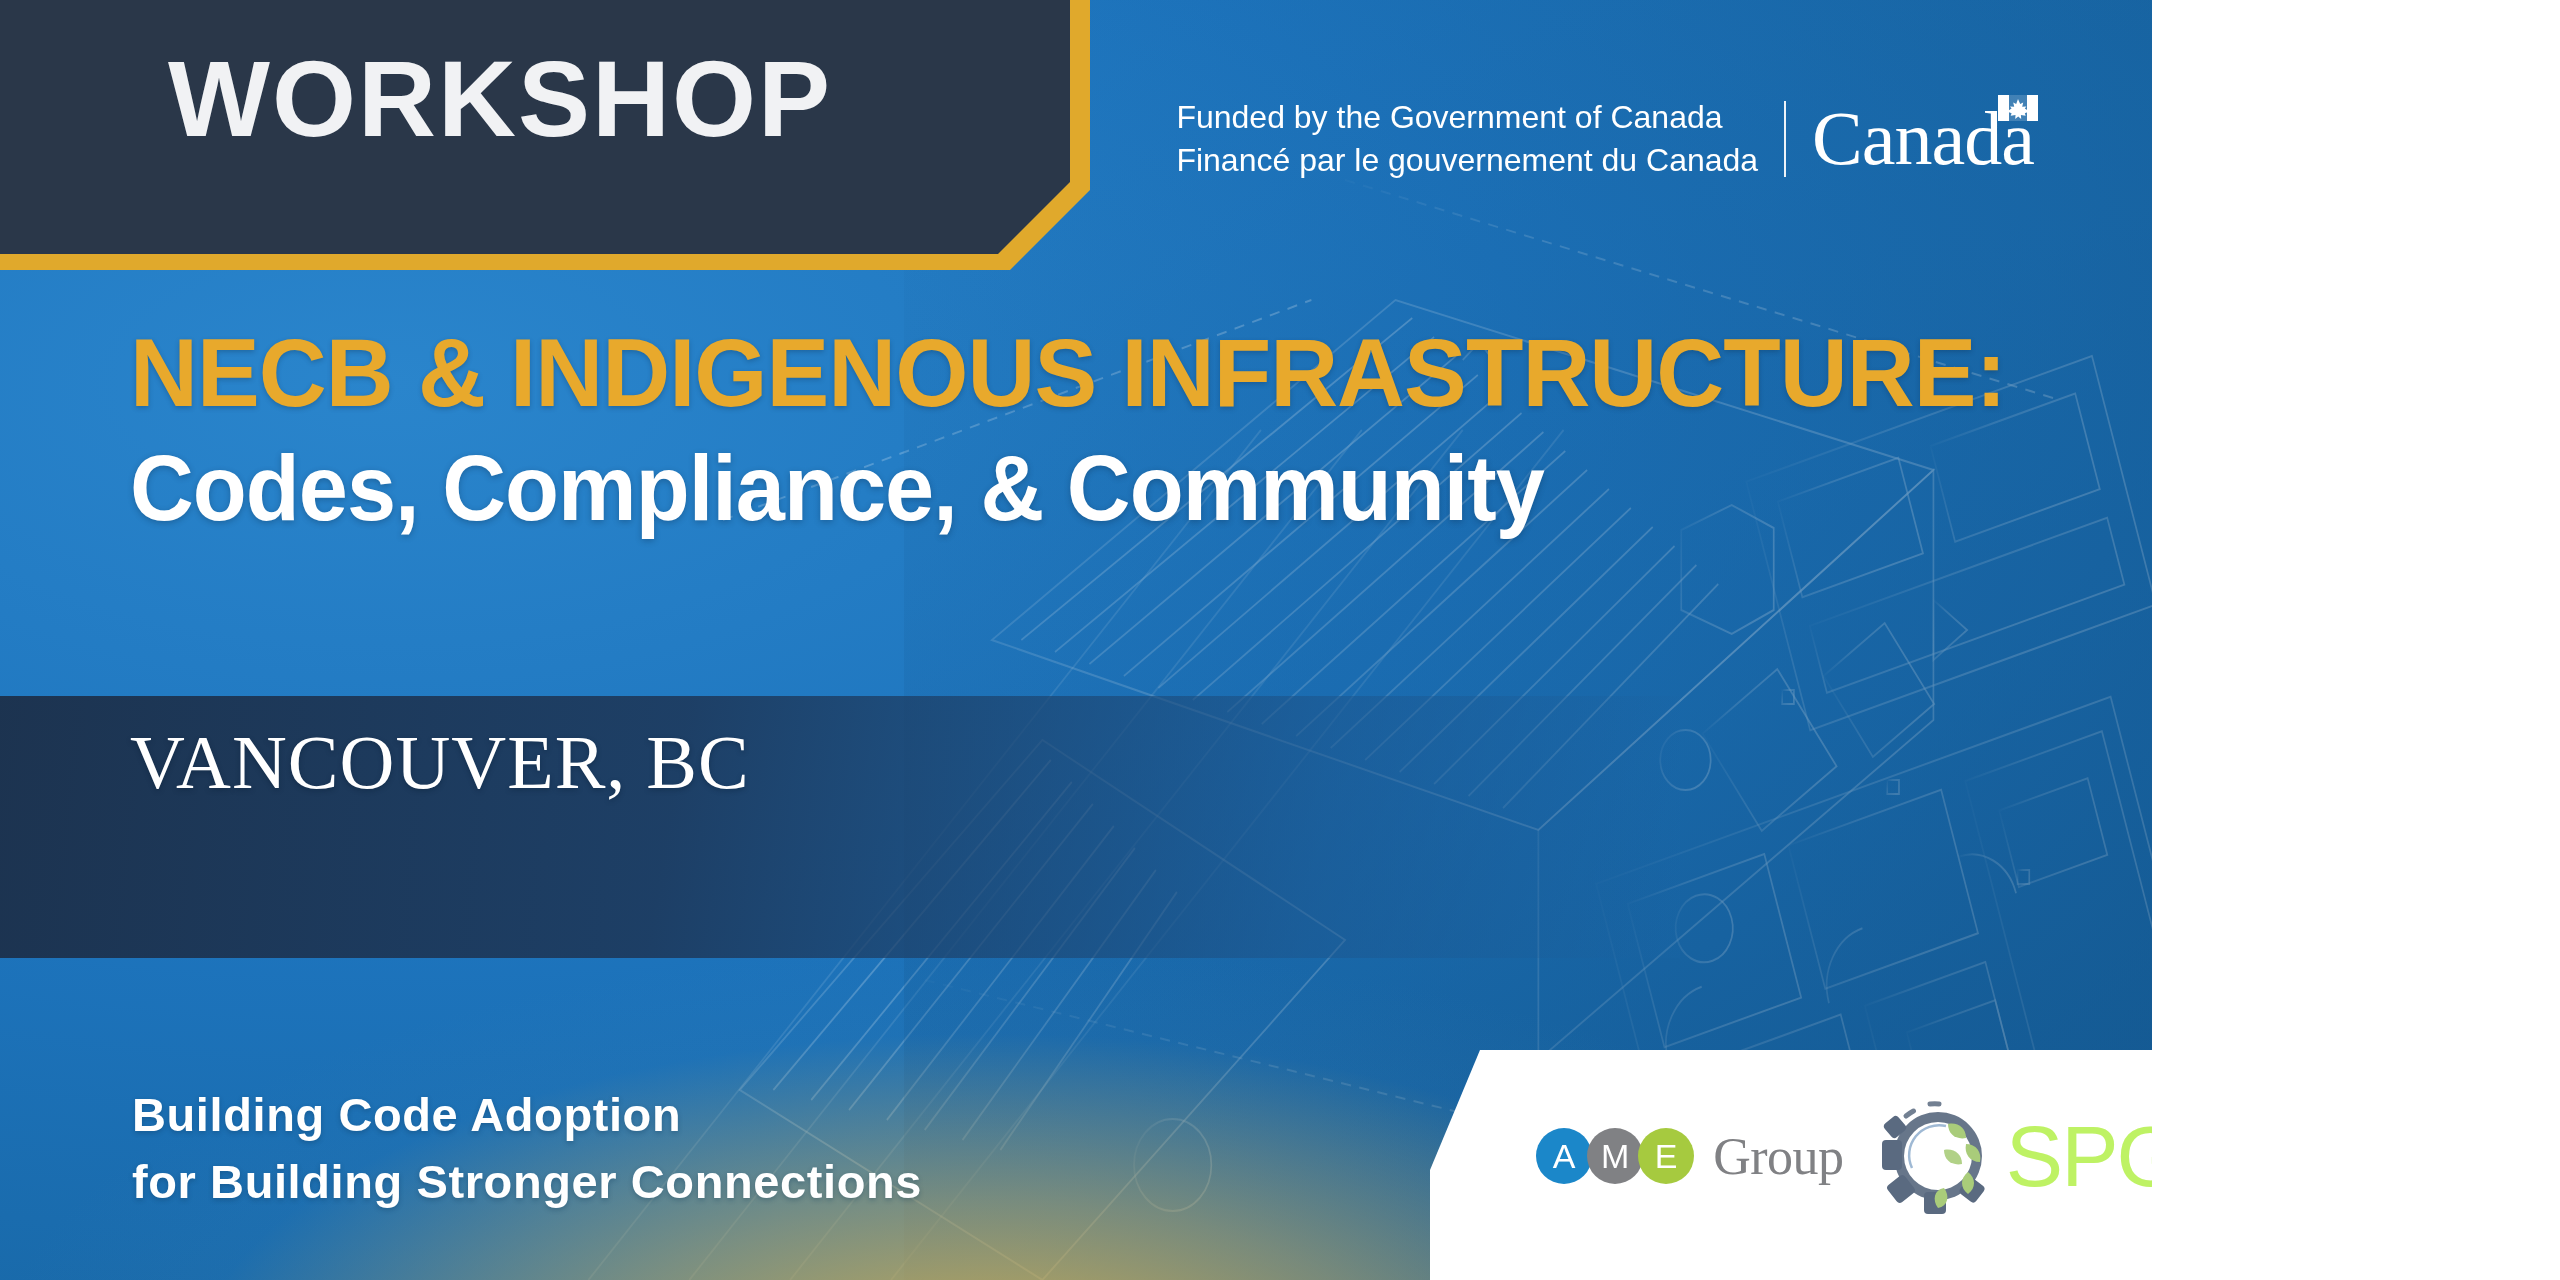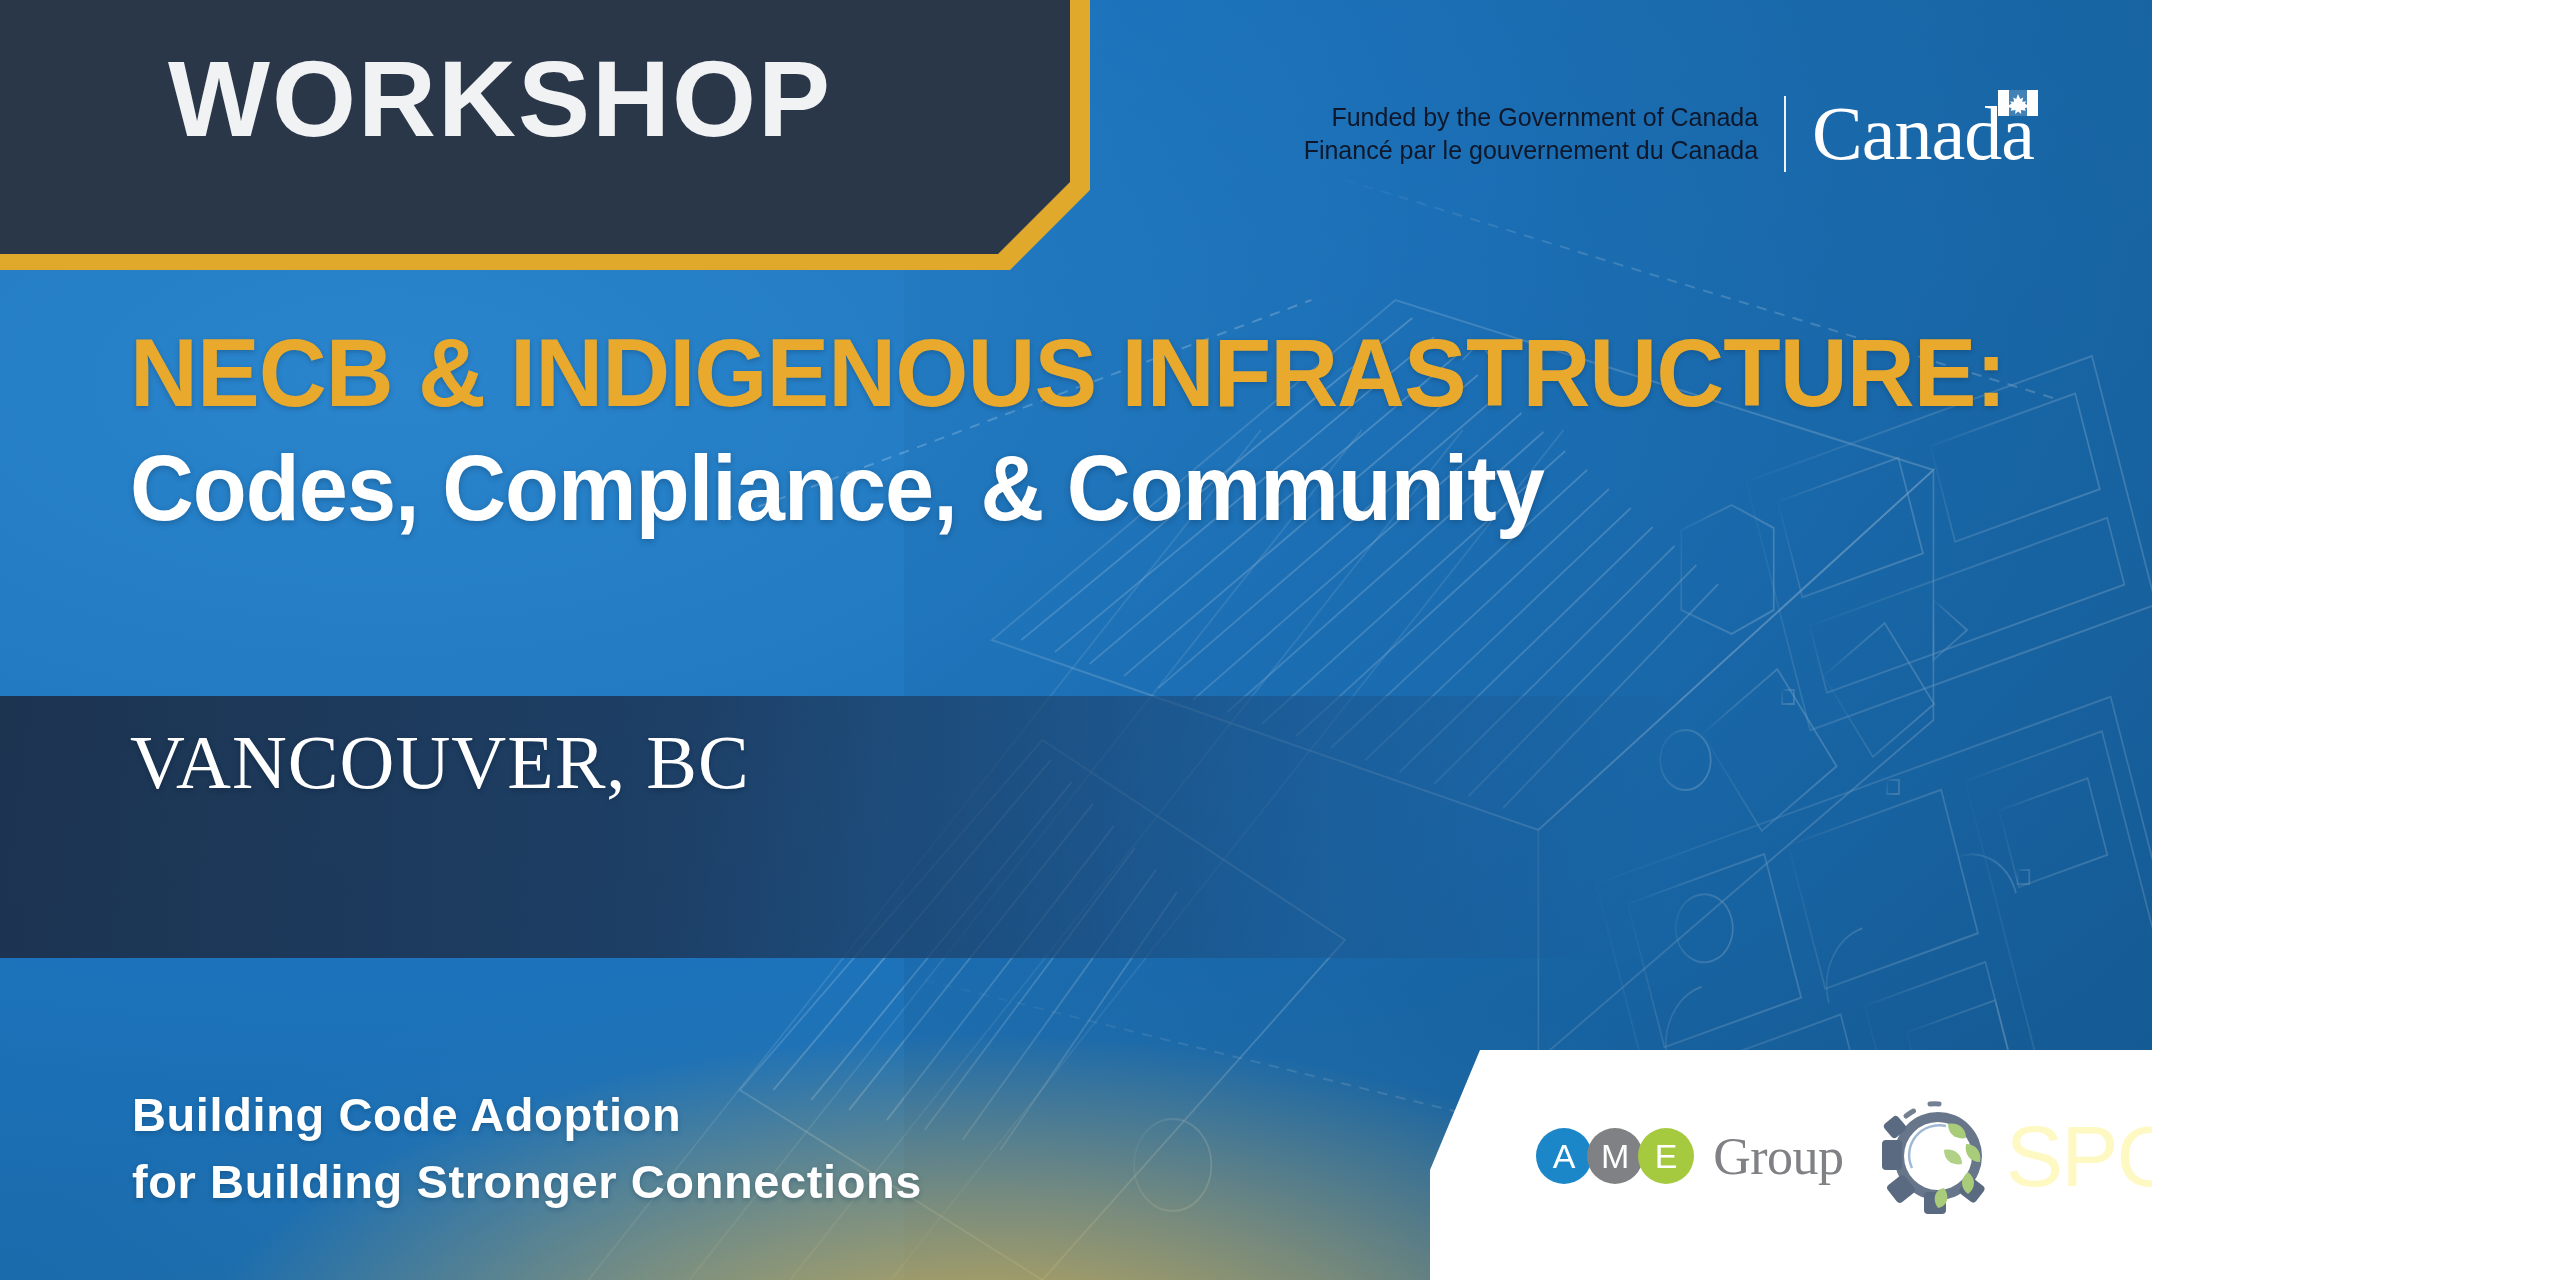--- a/index.html
+++ b/index.html
@@ -77,24 +77,23 @@
   
   .goc {
     position: absolute;
     right: 118px;
     top: 96px;
     display: flex;
     align-items: center;
     gap: 26px;
   }
   .goc-text {
-    text-align: right;
-    color: #0f172a;
-    font-family: "Liberation Sans", sans-serif;
-    font-size: 25px;
+    color: #ffffff;
+    font-family: "Liberation Sans", sans-serif;
+    font-size: 32px;
     line-height: 1.34;
     white-space: nowrap;
   }
   .goc-rule {
     width: 2px;
     height: 76px;
     background: #ffffff;
     opacity: 0.92;
   }
   .goc-mark {
@@ -233,21 +232,21 @@
     color: #808184;
     font-family: Liberation Serif, serif;
     font-size: 52px;
     margin-left: 24px;
     letter-spacing: -0.5px;
   }
 
   
   .spg { display: flex; align-items: center; gap: 10px; }
   .spg-word {
-    color: #fef9c3;
+    color: #bef264;
     font-family: "Liberation Sans", sans-serif;
     font-size: 86px;
     letter-spacing: -2px;
     line-height: 1;
   }
 
   
   .eco { position: relative; width: 300px; height: 130px; text-align: right; }
 </style>
 </head>

